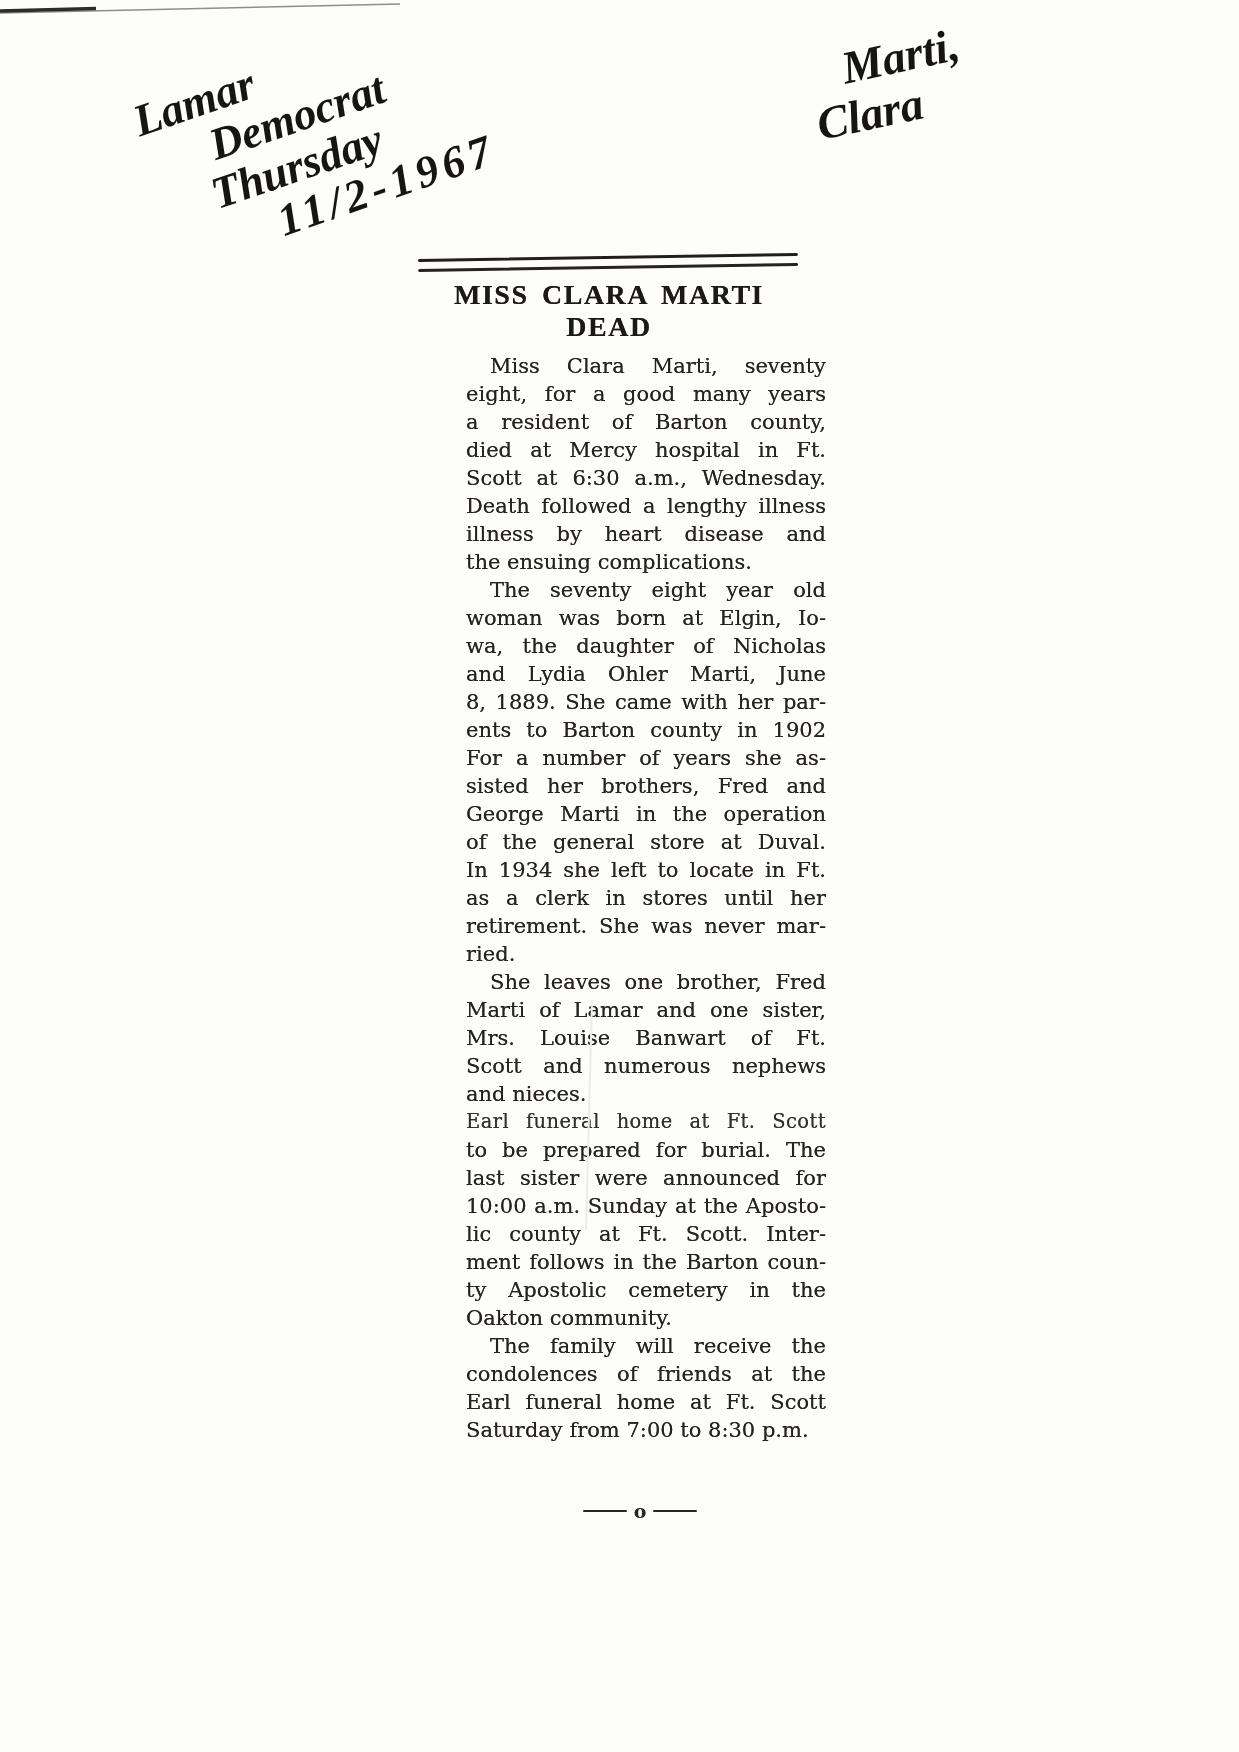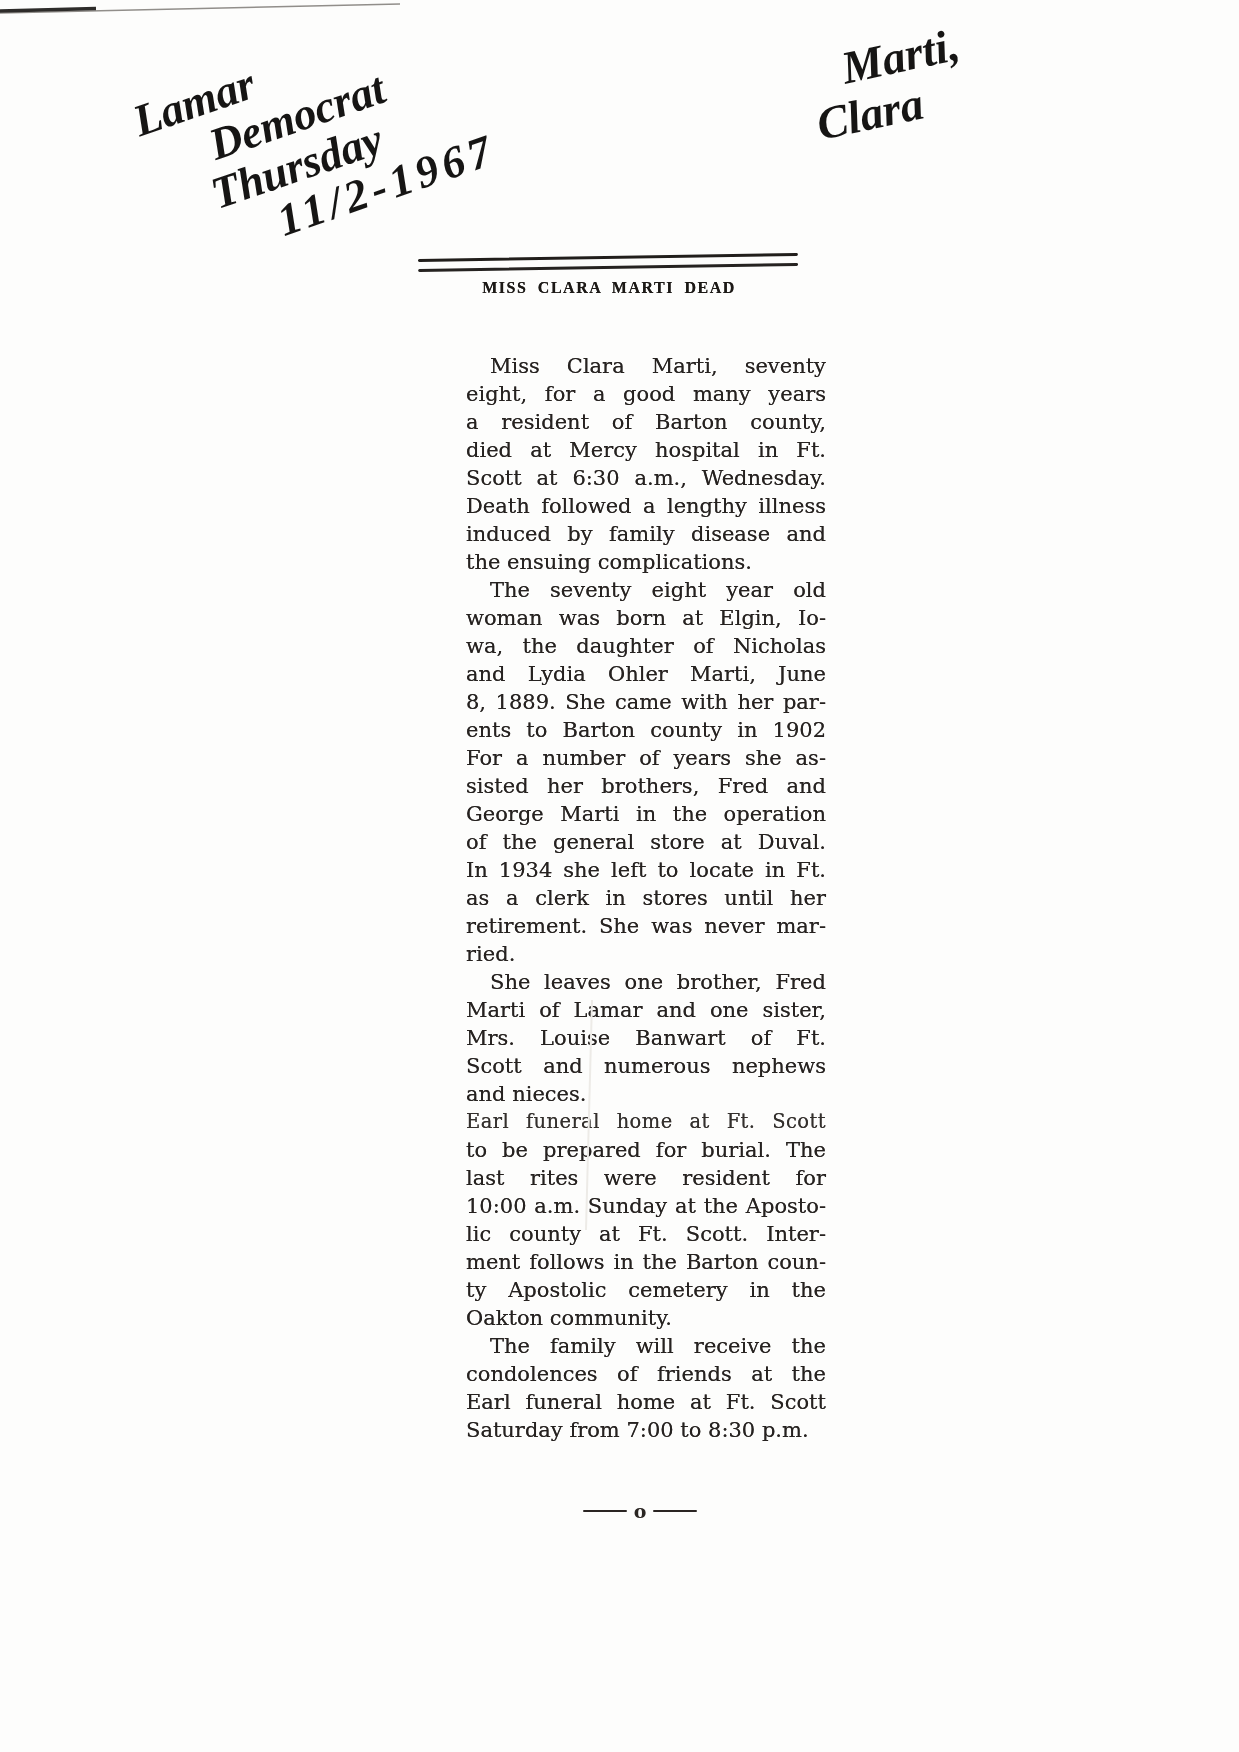--- a/index.html
+++ b/index.html
@@ -24,21 +24,21 @@
   .hand-tl .hl:nth-child(4){margin-left:114px; letter-spacing:5px;}
   .hand-tr .hl:nth-child(1){margin-left:36px;}
   
   .clipping{position:absolute; left:418px; top:250px; width:382px; height:1350px;}
   .rule-wrap{position:absolute; left:0; top:6px; width:380px; transform:rotate(-0.9deg);}
   .rule1{height:3px;   background:#211e1b; border-radius:2px;}
   .rule2{height:2.5px; background:#262321; margin-top:7px; border-radius:2px;}
   .headline{
     position:absolute; top:29px; left:0; width:100%; margin:0;
     font-family:"Liberation Serif", serif; font-weight:700;
-    font-size:16px; letter-spacing:1.5px; word-spacing:5px;
+    font-size:28px; letter-spacing:1.5px; word-spacing:5px;
     text-align:center; color:#1c1916;
     text-shadow:0 0 0.6px rgba(28,25,22,.85);
   }
   .body-col{
     position:absolute; top:102px; left:22px; width:360px;
     font-size:21px; line-height:28px; color:#262220;
     text-shadow:0 0 0.5px rgba(38,34,32,.75);
     margin-left:26px;
   }
   .line{text-align:justify; text-align-last:justify; height:28px; overflow:visible;}
@@ -86,21 +86,21 @@
 
     <h1 class="headline">MISS CLARA MARTI DEAD</h1>
 
     <div class="body-col">
         <div class="line ps">Miss Clara Marti, seventy</div>
         <div class="line">eight, for a good many years</div>
         <div class="line">a resident of Barton county,</div>
         <div class="line">died at Mercy hospital in Ft.</div>
         <div class="line">Scott at 6:30 a.m., Wednesday.</div>
         <div class="line">Death followed a lengthy illness</div>
-        <div class="line">induced by family disease and</div>
+        <div class="line">illness by heart disease and</div>
         <div class="line pe">the ensuing complications.</div>
         <div class="line ps">The seventy eight year old</div>
         <div class="line">woman was born at Elgin, Io-</div>
         <div class="line">wa, the daughter of Nicholas</div>
         <div class="line">and Lydia Ohler Marti, June</div>
         <div class="line">8, 1889. She came with her par-</div>
         <div class="line">ents to Barton county in 1902</div>
         <div class="line">For a number of years she as-</div>
         <div class="line">sisted her brothers, Fred and</div>
         <div class="line">George Marti in the operation</div>
@@ -109,21 +109,21 @@
         <div class="line">as a clerk in stores until her</div>
         <div class="line">retirement. She was never mar-</div>
         <div class="line pe">ried.</div>
         <div class="line ps">She leaves one brother, Fred</div>
         <div class="line">Marti of Lamar and one sister,</div>
         <div class="line">Mrs. Louise Banwart of Ft.</div>
         <div class="line">Scott and numerous nephews</div>
         <div class="line pe">and nieces.</div>
         <div class="line small">Earl funeral home at Ft. Scott</div>
         <div class="line">to be prepared for burial. The</div>
-        <div class="line">last rites were resident for</div>
+        <div class="line">last sister were announced for</div>
         <div class="line">10:00 a.m. Sunday at the Aposto-</div>
         <div class="line">lic county at Ft. Scott. Inter-</div>
         <div class="line">ment follows in the Barton coun-</div>
         <div class="line">ty Apostolic cemetery in the</div>
         <div class="line pe">Oakton community.</div>
         <div class="line ps">The family will receive the</div>
         <div class="line">condolences of friends at the</div>
         <div class="line">Earl funeral home at Ft. Scott</div>
         <div class="line pe">Saturday from 7:00 to 8:30 p.m.</div>
       </div>

